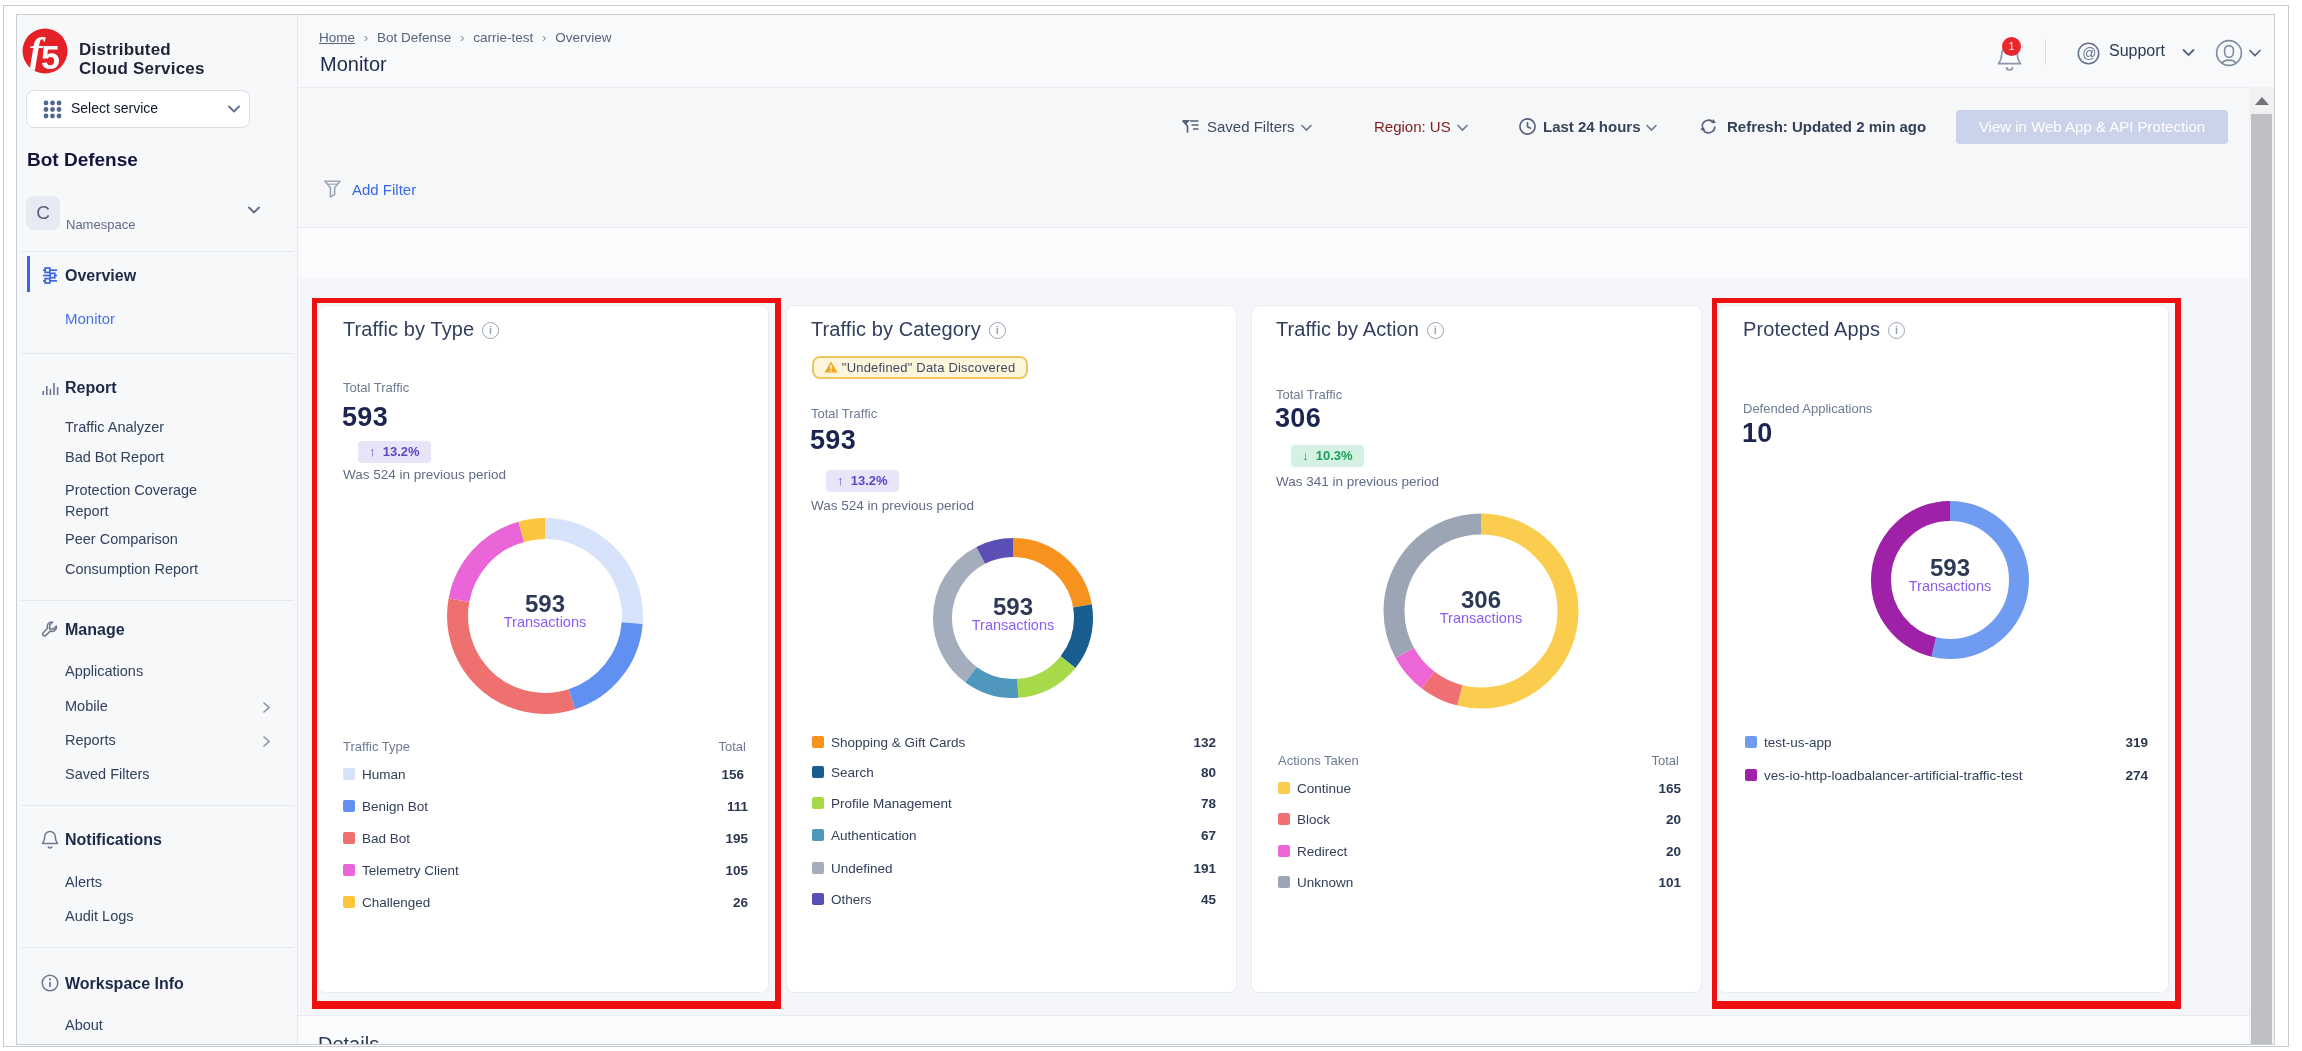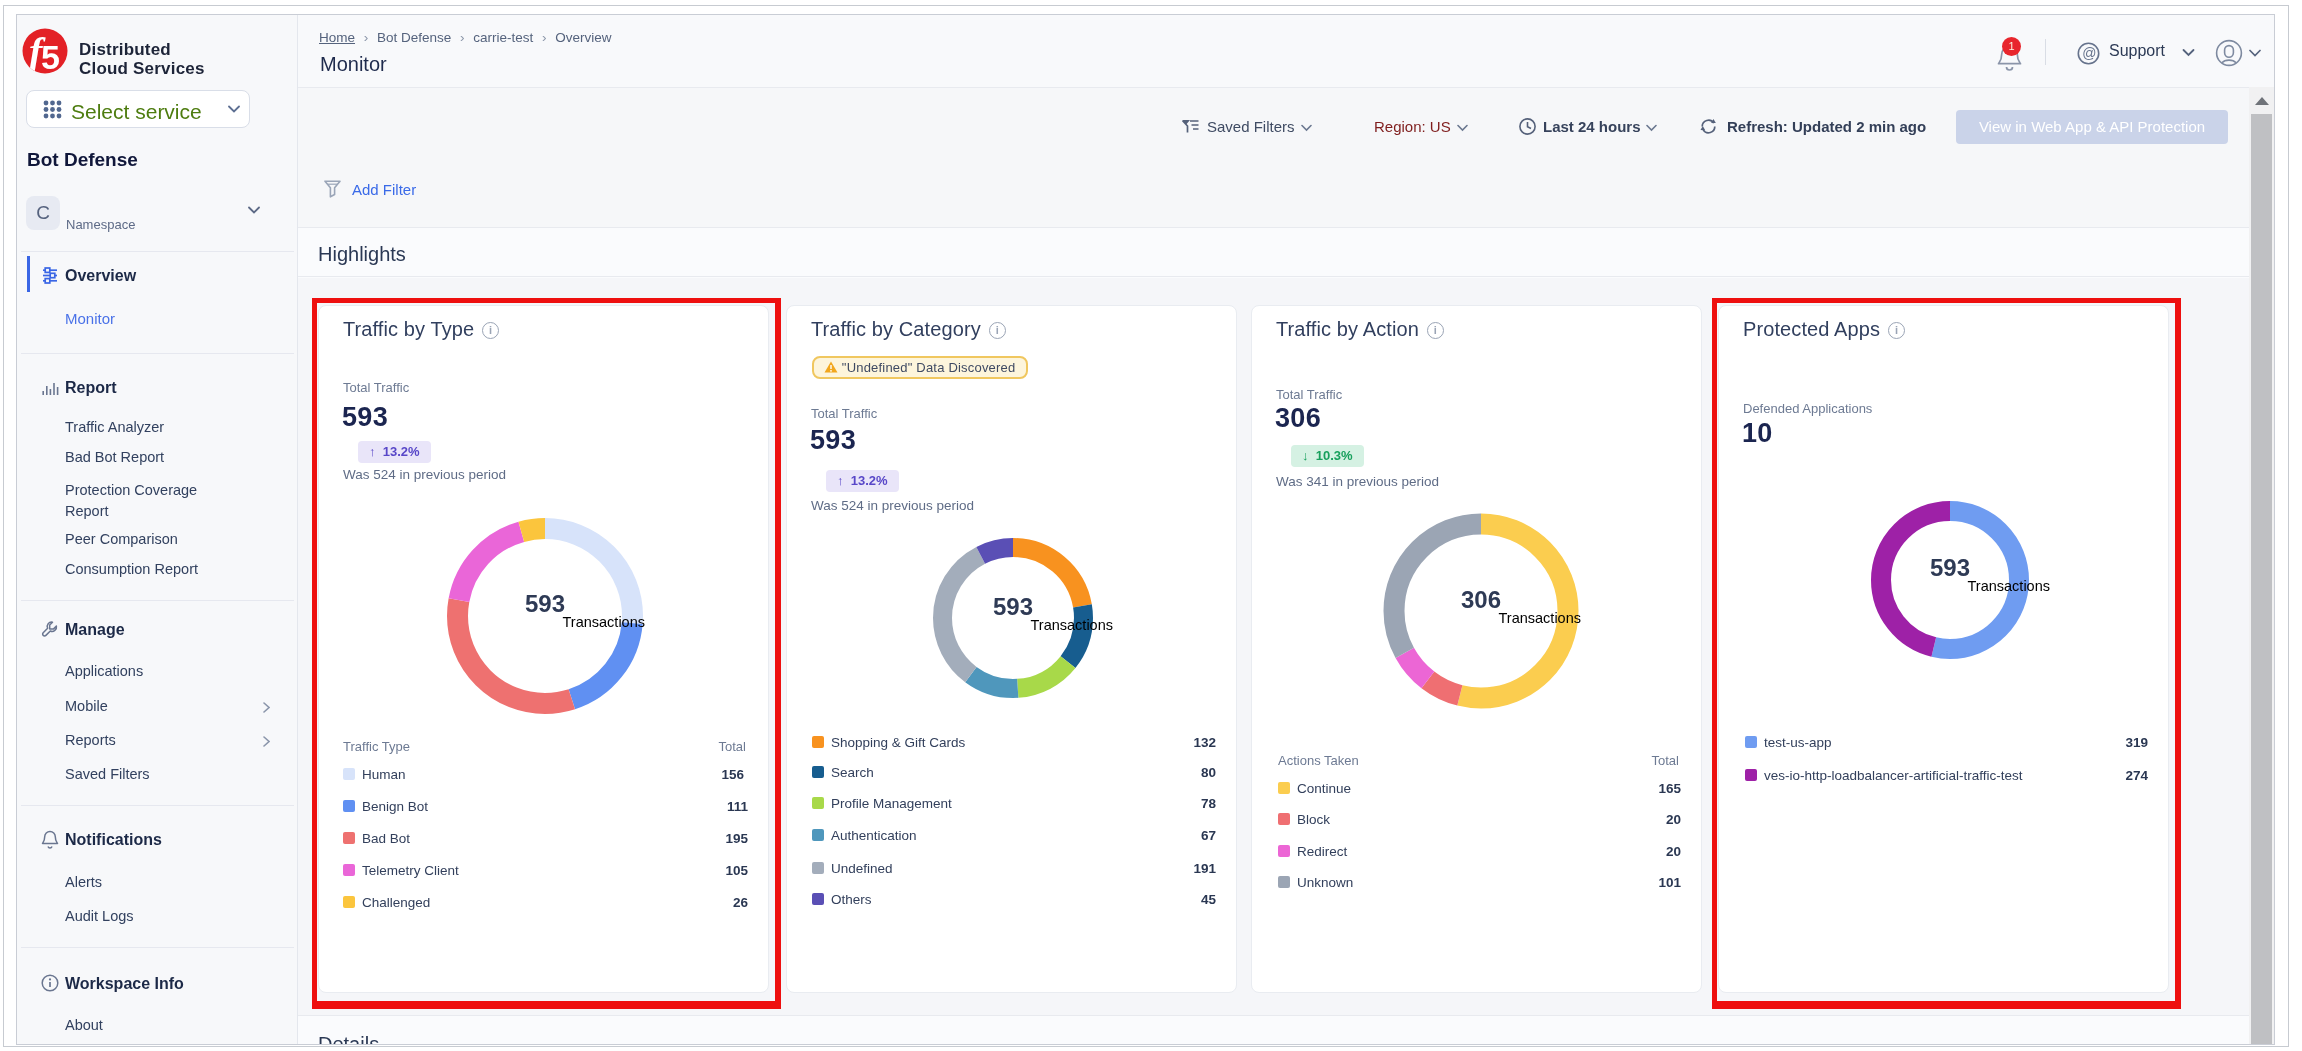--- a/index.html
+++ b/index.html
@@ -31,21 +31,21 @@
 .badge.up { background:#e9e5f9; color:#5847c8; }
 .badge.down { background:#d5f1e3; color:#18a05d; }
 .was { position:absolute; left:24px; font-size:13.5px; color:#5f6c86; }
 .leghead { position:absolute; font-size:13px; color:#6d7a93; }
 .legrow { position:absolute; height:14px; }
 .sq { position:absolute; left:0; top:1px; width:12px; height:12px; border-radius:2px; }
 .lglab { position:absolute; left:19px; top:0; font-size:13.5px; color:#33405c; white-space:nowrap; }
 .lgval { position:absolute; top:0; font-size:13.5px; font-weight:700; color:#2a3752; text-align:right; }
 .donut-center { position:absolute; text-align:center; }
 .dc-num { font-size:24px; font-weight:700; color:#2e3a55; }
-.dc-lab { font-size:14.5px; color:#000000; margin-top:-4px;text-align:right; }
+.dc-lab { font-size:14.5px; color:#8b5cf6; margin-top:-4px; }
 .info { display:inline-block; width:17px; height:17px; border:1.4px solid #9aa4b5; border-radius:50%; color:#9aa4b5; font-size:11px; line-height:14px; text-align:center; font-weight:600; vertical-align:2px; margin-left:8px; }
 
 
 .scroll { position:absolute; left:2232px; top:72px; width:25px; height:957px; background:#f1f1f2; }
 .thumb { position:absolute; left:2px; top:27px; width:21px; height:930px; background:#bfc0c3; }
 
 
 .redbox { position:absolute; border-style:solid; border-color:#ee0f0f; border-width:5px 6px 8px 5px; z-index:50; }
 </style>
 </head>
@@ -76,21 +76,21 @@
             <circle cx="9.5" cy="3" r="2.4"></circle>
             <circle cx="16" cy="3" r="2.4"></circle>
           <circle cx="3" cy="9.5" r="2.4"></circle>
             <circle cx="9.5" cy="9.5" r="2.4"></circle>
             <circle cx="16" cy="9.5" r="2.4"></circle>
           <circle cx="3" cy="16" r="2.4"></circle>
             <circle cx="9.5" cy="16" r="2.4"></circle>
             <circle cx="16" cy="16" r="2.4"></circle>
         </g>
       </svg>
-      <div class="abs" style="left:44px;top:9px;font-size:21px;color:#4d7c0f;">Select service</div>
+      <div class="abs" style="left:44px;top:9px;font-size:14px;color:#0f172a;">Select service</div>
       <svg class="abs" style="left:201px;top:14px;" width="12" height="8" viewBox="0 0 12 8">
           <path d="M1 1.5 L6 6.5 L11 1.5" fill="none" stroke="#5d6f92" stroke-width="1.8" stroke-linecap="round"></path>
         </svg>
     </div>
 
     <div class="abs" style="left:10px;top:134px;font-size:19px;font-weight:700;color:#10173a;">Bot Defense</div>
 
     <div class="abs" style="left:9px;top:181px;width:34px;height:34px;background:#e7eaf2;border-radius:8px;text-align:center;line-height:34px;font-size:19px;color:#55627e;">C</div>
     <div class="abs" style="left:49px;top:202px;font-size:13px;color:#5d6a86;">Namespace</div>
     <svg class="abs" style="left:231px;top:191px;" width="12" height="8" viewBox="0 0 12 8">
@@ -233,23 +233,20 @@
       <div class="abs" style="left:1429px;top:30px;font-size:15px;font-weight:700;color:#333f58;">Refresh: Updated 2 min ago</div>
 
       <div class="abs" style="left:1658px;top:22px;width:272px;height:34px;background:#cad3e9;border-radius:4px;color:#ffffff;font-size:15px;font-weight:500;text-align:center;line-height:34px;">View in Web App &amp; API Protection</div>
 
       <svg class="abs" style="left:26px;top:92px;" width="17" height="18" viewBox="0 0 17 18">
         <path d="M1 1.2 H16 L10.6 7.8 V14.5 L6.4 16.8 V7.8 Z" fill="none" stroke="#9aa5b8" stroke-width="1.6" stroke-linejoin="round"></path>
         <path d="M3.5 4.2 H13.5" stroke="#9aa5b8" stroke-width="1.2"></path>
       </svg>
       <div class="abs" style="left:54px;top:93px;font-size:15px;color:#3a6ae8;">Add Filter</div>
     </div>
-    <div class="hlband">
-        <div style="position:absolute;left:20px;top:14px;font-size:20px;font-weight:500;color:#2a3854;">Highlights</div>
-      </div>
     <div class="content" id="content">
 
       <div class="card" style="left:20px;width:451px;">
         <div class="ctitle">Traffic by Type<span class="info">i</span></div>
         <div class="clabel" style="top:74px;">Total Traffic</div>
         <div class="cnum" style="top:96px;">593</div>
         <div class="badge up" style="top:135px;">↑&nbsp; 13.2%</div>
         <div class="was" style="top:161px;">Was 524 in previous period</div>
         <svg class="abs" style="left:116px;top:200px;" width="220" height="220" viewBox="0 0 220 220">
           <g fill="none" stroke-width="21" transform="rotate(-90 110 110)">

